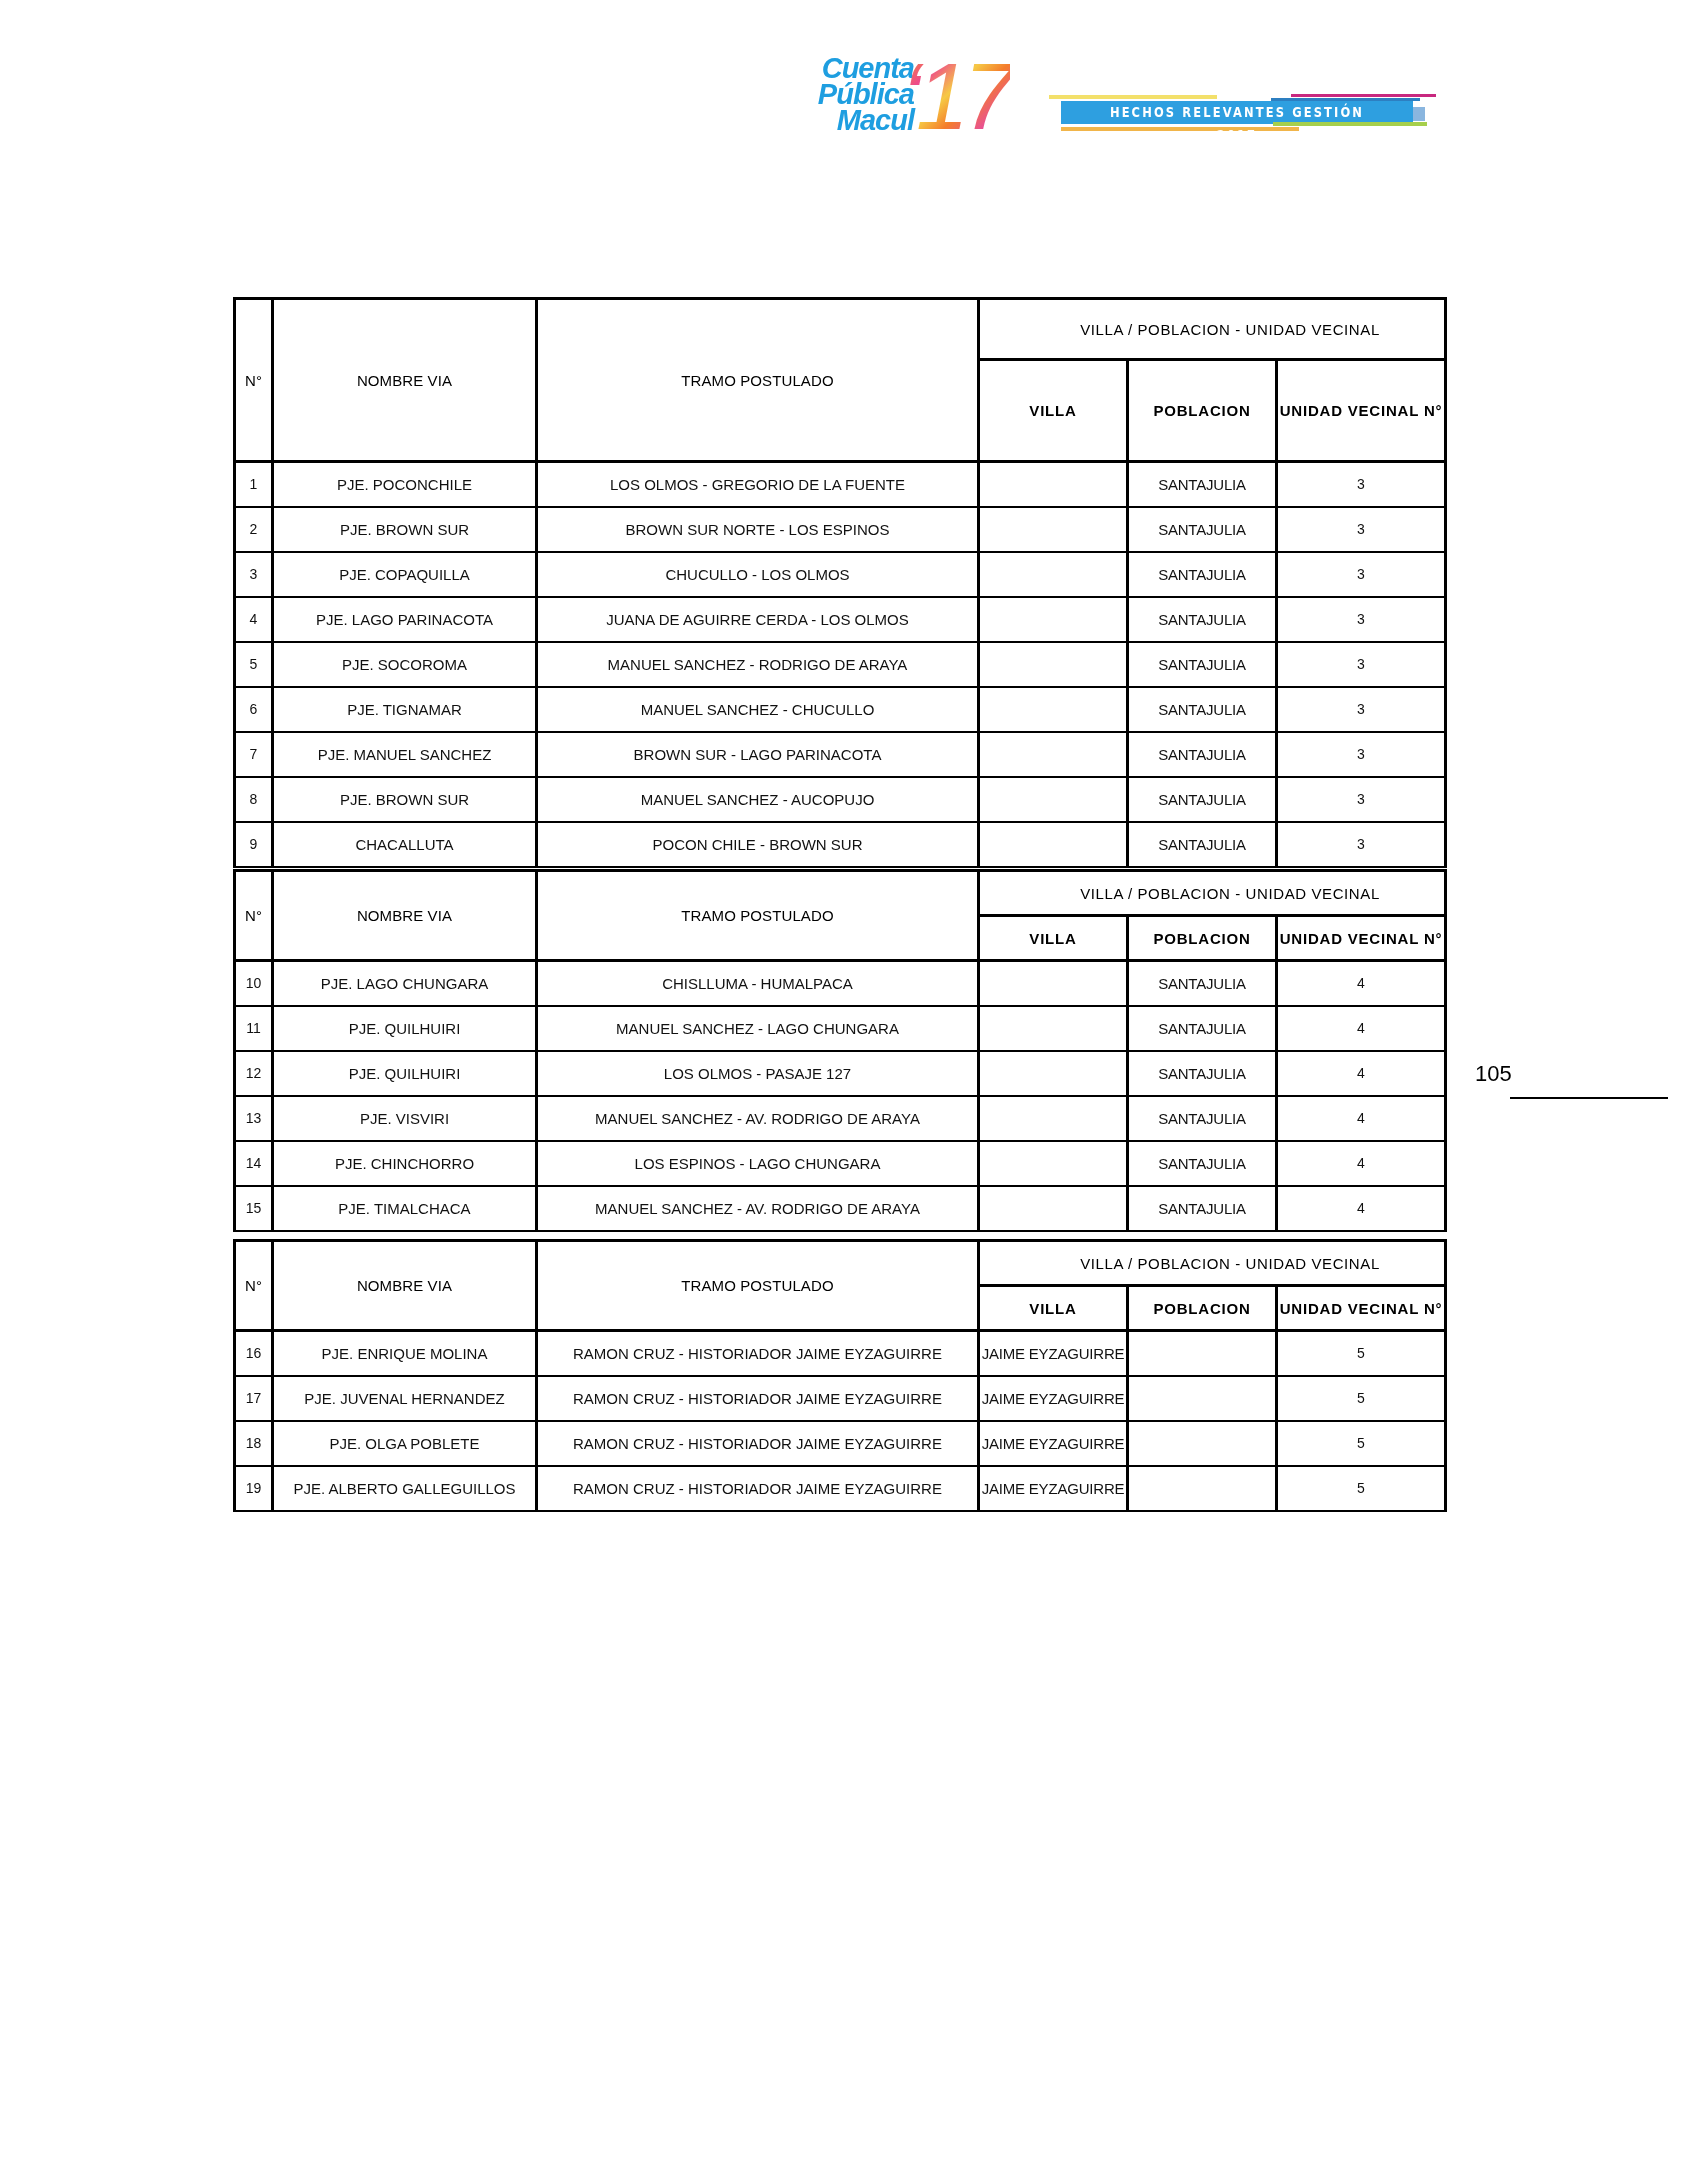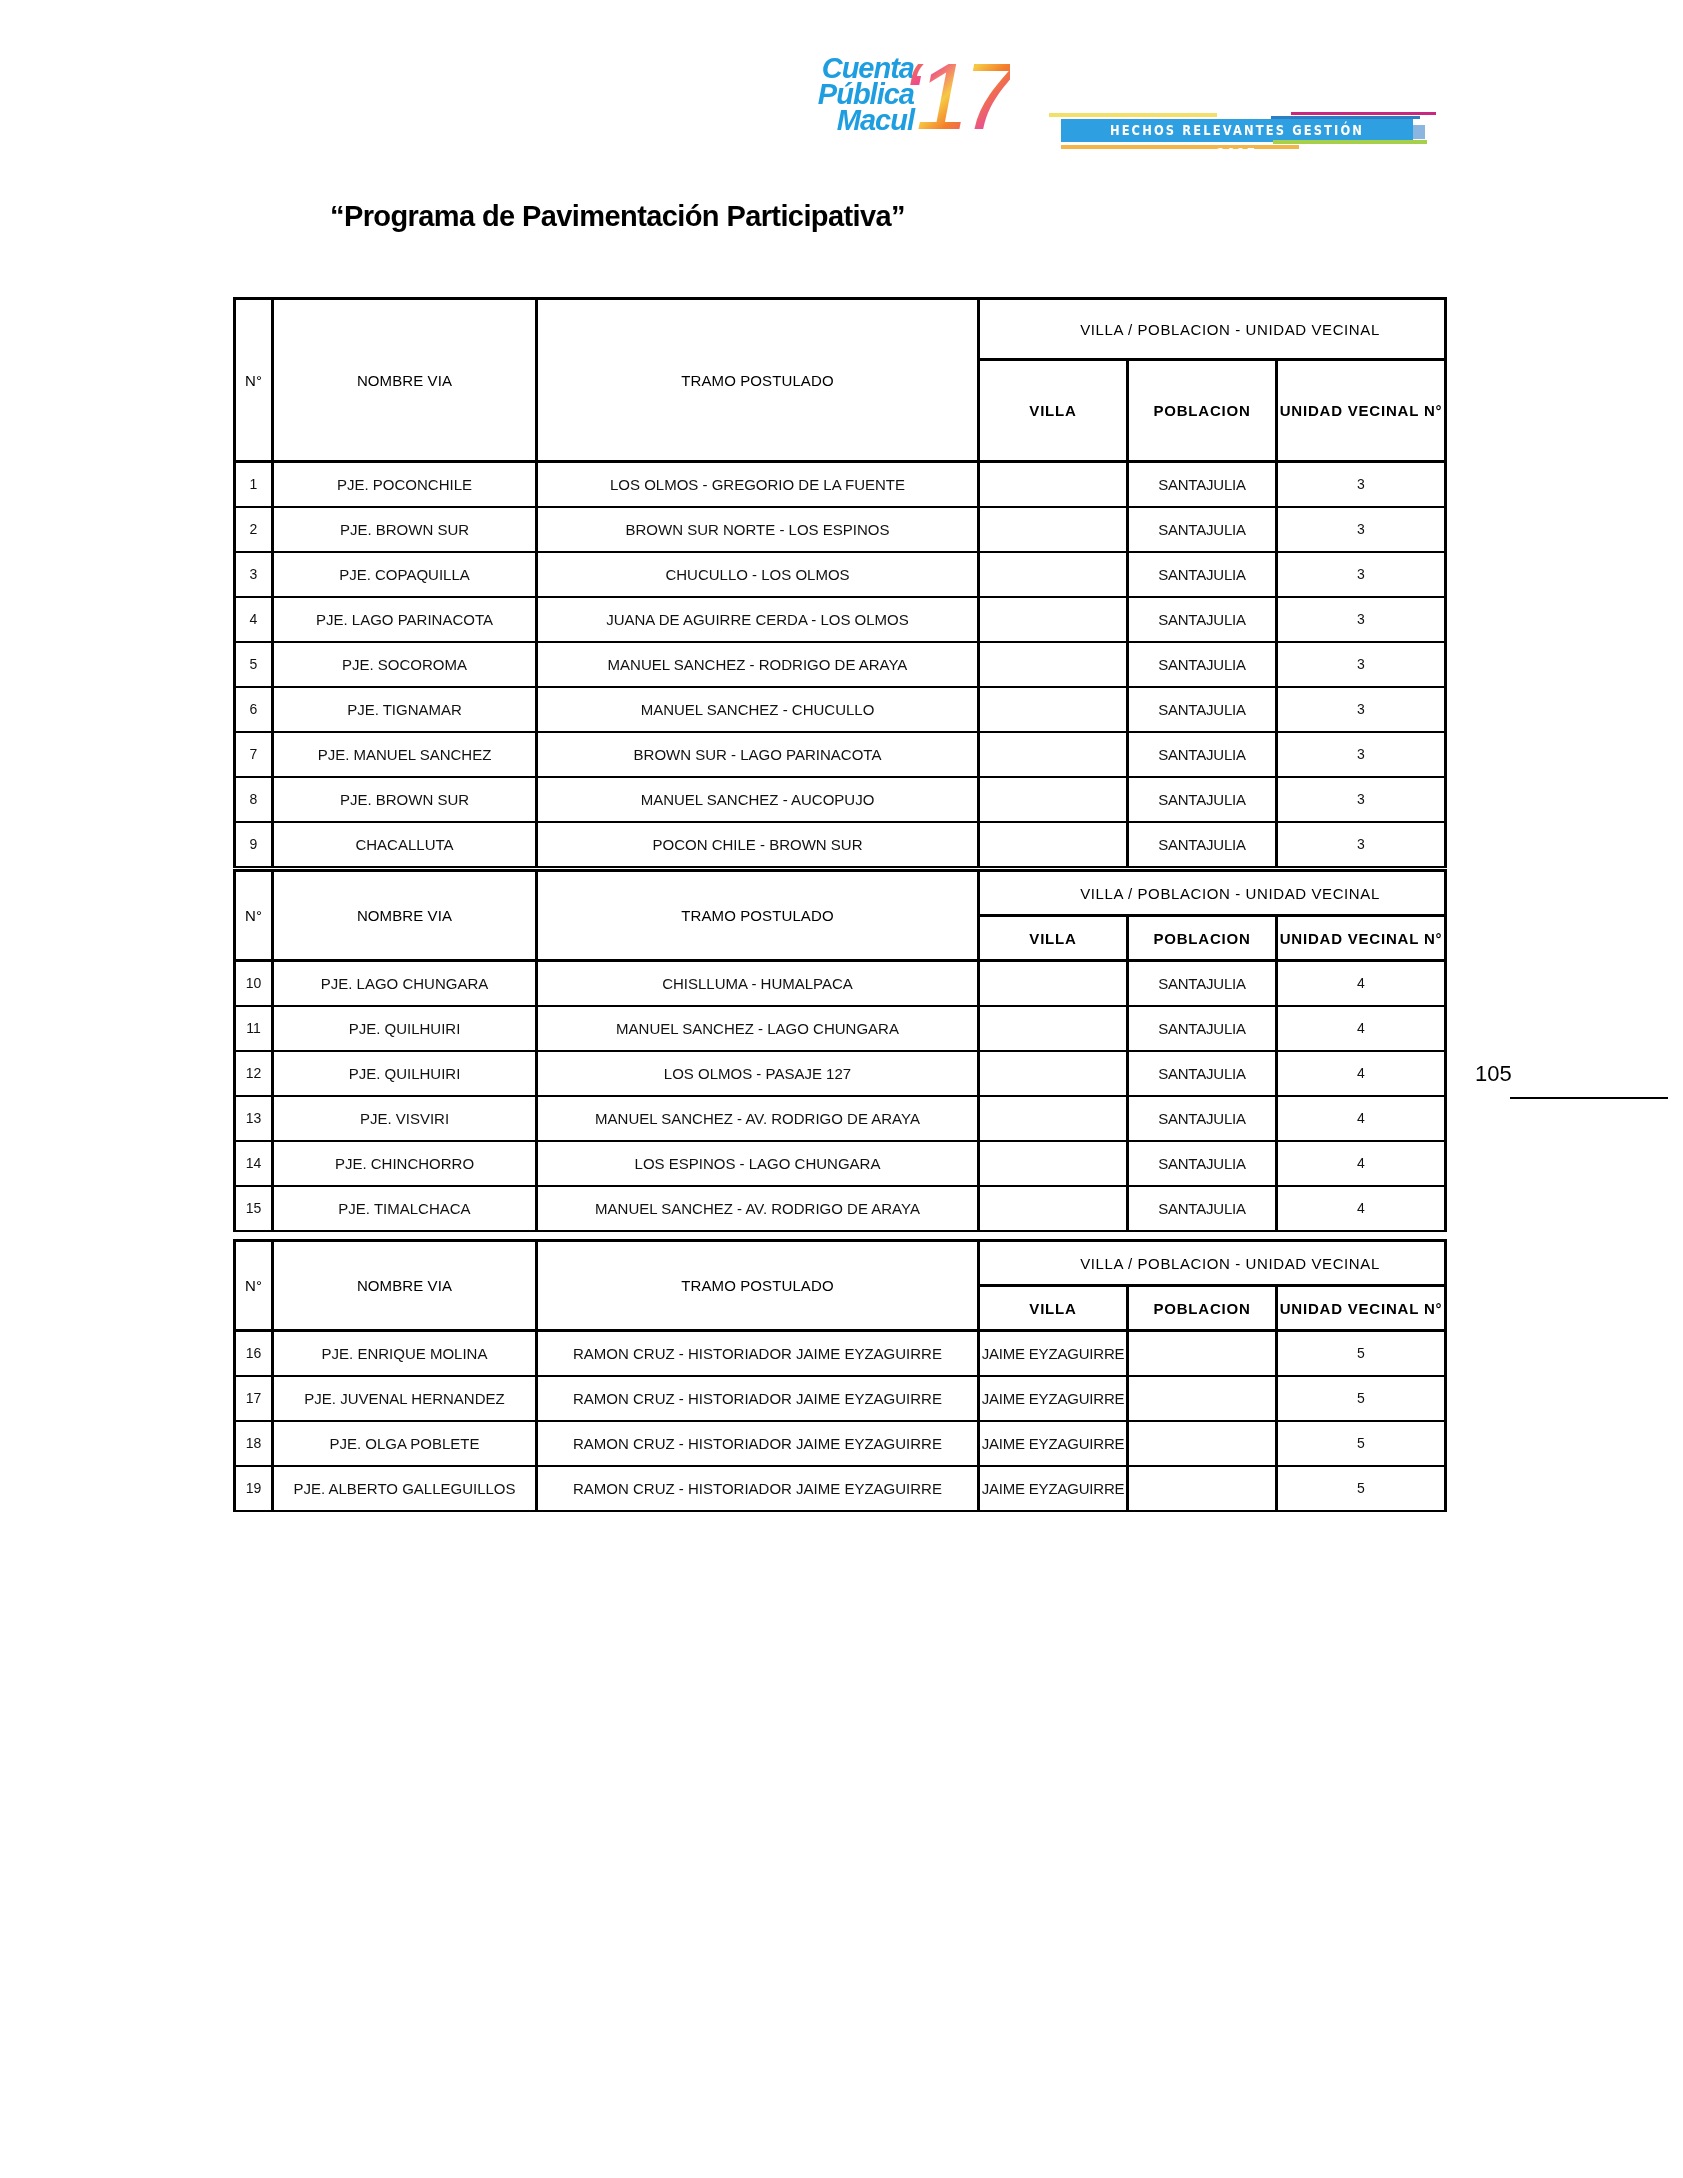--- a/index.html
+++ b/index.html
@@ -6,21 +6,21 @@
   body { width: 1683px; height: 2178px; position: relative; overflow: hidden; font-family: "Liberation Sans", sans-serif; color: #000; }
 
   
   .logo { position: absolute; left: 780px; top: 55px; width: 248px; height: 85px; }
   .logo-text { position: absolute; left: 0; top: 0; width: 134px; font-family: "Liberation Sans", sans-serif; font-weight: bold; font-style: italic; color: #1e9ee0; font-size: 29px; line-height: 26px; letter-spacing: -1px; text-align: right; }
   .logo-text span { display: block; }
   .logo-num { position: absolute; left: 121px; top: -6px; font-family: "Liberation Sans", sans-serif; font-weight: normal; font-style: italic; font-size: 95px; line-height: 95px; letter-spacing: -6px;
     background: linear-gradient(135deg, #f7a11a 0%, #ee4a8b 25%, #f6c945 45%, #f47d2b 60%, #e84e9a 80%, #f59a23 100%);
     -webkit-background-clip: text; background-clip: text; color: transparent; }
 
-  .banner { position: absolute; left: 1047px; top: 111px; width: 396px; height: 40px; }
+  .banner { position: absolute; left: 1047px; top: 93px; width: 396px; height: 40px; }
   .banner .ln { position: absolute; height: 4px; }
   .banner .ln-yellow { left: 2px; top: 2px; width: 168px; background: #f3e06a; }
   .banner .ln-magenta { left: 244px; top: 1px; width: 145px; height: 3px; background: #c8287f; }
   .banner .ln-dark { left: 224px; top: 5px; width: 149px; height: 3px; background: #2d7fc1; }
   .banner .bar { position: absolute; left: 14px; top: 8px; width: 352px; height: 23px; background: #2e9fe0; }
   .banner .bar2 { position: absolute; left: 366px; top: 14px; width: 12px; height: 14px; background: #8ab6df; }
   .banner .ln-green { left: 226px; top: 29px; width: 154px; height: 4px; background: #a6cf4b; }
   .banner .ln-orange { left: 14px; top: 34px; width: 238px; height: 4px; background: #f1b54a; }
   .banner .bar-text { position: absolute; left: 14px; top: 8px; width: 352px; height: 23px; line-height: 23px; text-align: center; color: #ffffff; font-family: "DejaVu Sans", sans-serif; font-weight: bold; font-size: 14px; letter-spacing: 2.6px; transform: scaleX(0.82); transform-origin: center; }
 
@@ -77,21 +77,20 @@
   <div class="ln ln-magenta"></div>
   <div class="ln ln-dark"></div>
   <div class="bar"></div>
   <div class="bar2"></div>
   <div class="ln ln-green"></div>
   <div class="ln ln-orange"></div>
   <div class="bar-text">HECHOS RELEVANTES GESTIÓN 2017</div>
 </div>
 
 <div class="title">
-  <div class="line2">“Programa de Pavimentación Participativa”</div>
 </div>
 
 <table class="grid" id="table1">
     <colgroup>
       <col class="c-n">
       <col class="c-nombre">
       <col class="c-tramo">
       <col class="c-villa">
       <col class="c-pob">
       <col class="c-uv">

